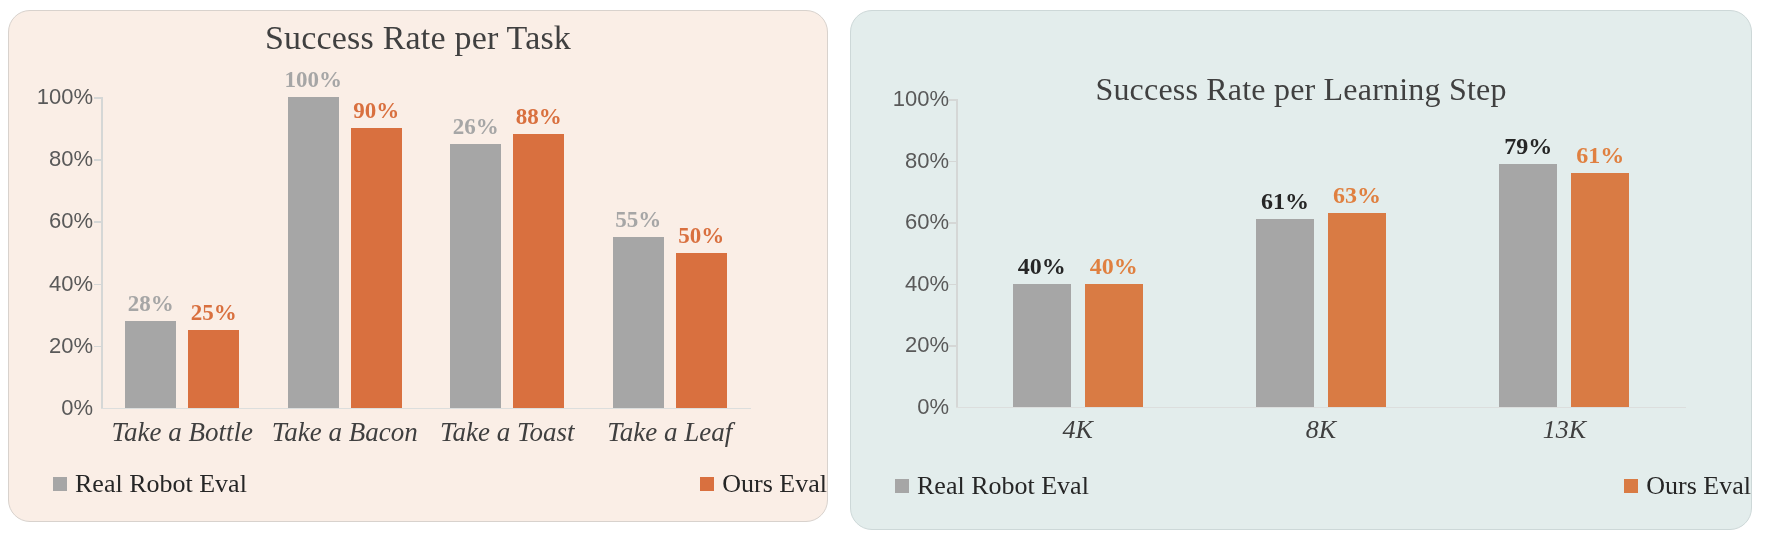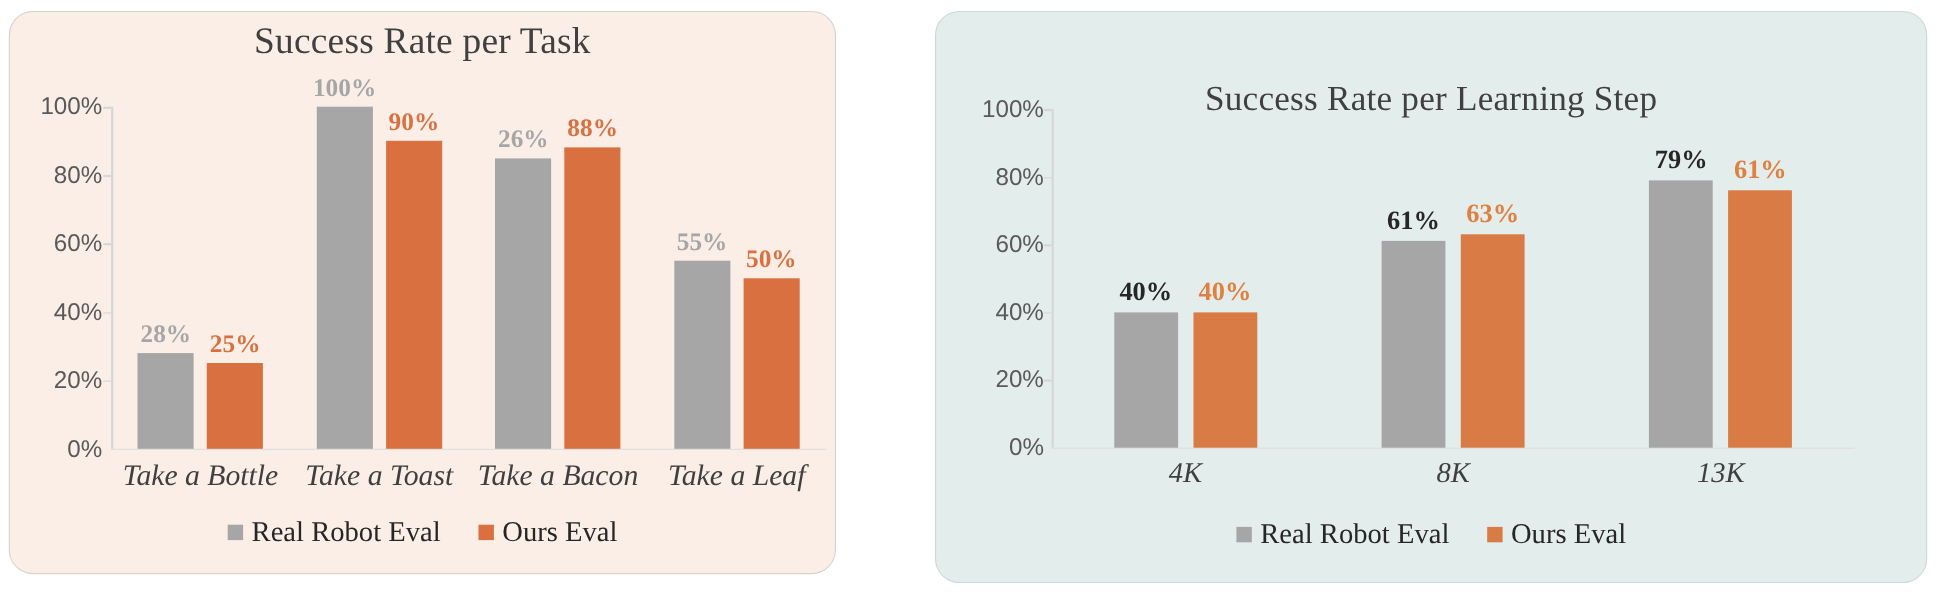--- a/index.html
+++ b/index.html
@@ -1,20 +1,20 @@
 <!DOCTYPE html>
 <html><head>
 <meta charset="utf-8">
 <style>
   html,body{margin:0;padding:0;background:#ffffff;}
   body{width:1774px;height:550px;font-family:"Liberation Serif",serif;overflow:hidden;}
   .stage{position:relative;width:1774px;height:550px;}
 
   .panel{position:absolute;border-radius:22px;box-sizing:border-box;border:1.5px solid #cfd4d4;}
-  .panel.left{left:8px;top:10px;width:752px;height:512px;background:#faeee6;border-color:#d8d2cd;}
+  .panel.left{left:8px;top:10px;width:820px;height:512px;background:#faeee6;border-color:#d8d2cd;}
   .panel.right{left:850px;top:10px;width:902px;height:520px;background:#e3edec;border-color:#cdd8d8;}
 
   .chart-title{position:absolute;left:0;right:0;text-align:center;color:#404040;
     font-family:"Liberation Serif",serif;letter-spacing:.2px;}
   .panel.left .chart-title{top:8px;font-size:34px;}
   .panel.right .chart-title{top:12px;font-size:32px;margin-top:48px;}
 
   
   .plot{position:absolute;}
   .panel.left .plot{left:92px;top:86px;width:650px;height:311px;}
@@ -47,21 +47,21 @@
   .panel.right .dlabel.orange{color:#e08040;font-size:24px;}
 
   .xlabels{position:absolute;display:flex;}
   .panel.left .xlabels{left:92px;top:406px;width:650px;}
   .panel.right .xlabels{left:105px;top:404px;width:730px;}
   .xlabel{flex:1 1 0;text-align:center;font-style:italic;color:#3f3f3f;
     font-family:"Liberation Serif",serif;}
   .panel.left .xlabel{font-size:27px;font-style:italic;}
   .panel.right .xlabel{font-size:26px;}
 
-  .legend{position:absolute;left:0;right:0;display:flex;justify-content:center;align-items:center;gap:34px;}
+  .legend{position:absolute;left:0;right:0;display:flex;justify-content:space-between;align-items:center;gap:34px;padding-left:44px;}
   .panel.left .legend{top:458px;}
   .panel.right .legend{top:460px;}
   .legend-item{display:flex;align-items:center;gap:8px;}
   .swatch{width:14px;height:14px;display:inline-block;}
   .swatch.gray{background:#a6a6a6;}
   .swatch.orange{background:#d9703f;}
   .legend-text{font-family:"Liberation Serif",serif;font-size:26px;color:#262626;white-space:nowrap;}
 </style>
 </head>
 <body>
@@ -132,22 +132,22 @@
           </div>
         </div>
     <div class="tick" style="top: 80%;"></div>
         <div class="tick" style="top: 60%;"></div>
         <div class="tick" style="top: 40%;"></div>
         <div class="tick" style="top: 20%;"></div>
         <div class="tick" style="top: 0%;"></div>
       </div>
     <div class="xlabels" id="l-xlabs">
         <div class="xlabel">Take a Bottle</div>
+        <div class="xlabel">Take a Bacon</div>
         <div class="xlabel">Take a Toast</div>
-        <div class="xlabel">Take a Bacon</div>
         <div class="xlabel">Take a Leaf</div>
       </div>
     <div class="legend" id="l-legend">
         <div class="legend-item">
           <span class="swatch gray" style="background: rgb(166, 166, 166);"></span>
           <span class="legend-text">Real Robot Eval</span>
         </div>
         <div class="legend-item">
           <span class="swatch orange" style="background: rgb(217, 112, 63);"></span>
           <span class="legend-text">Ours Eval</span>

